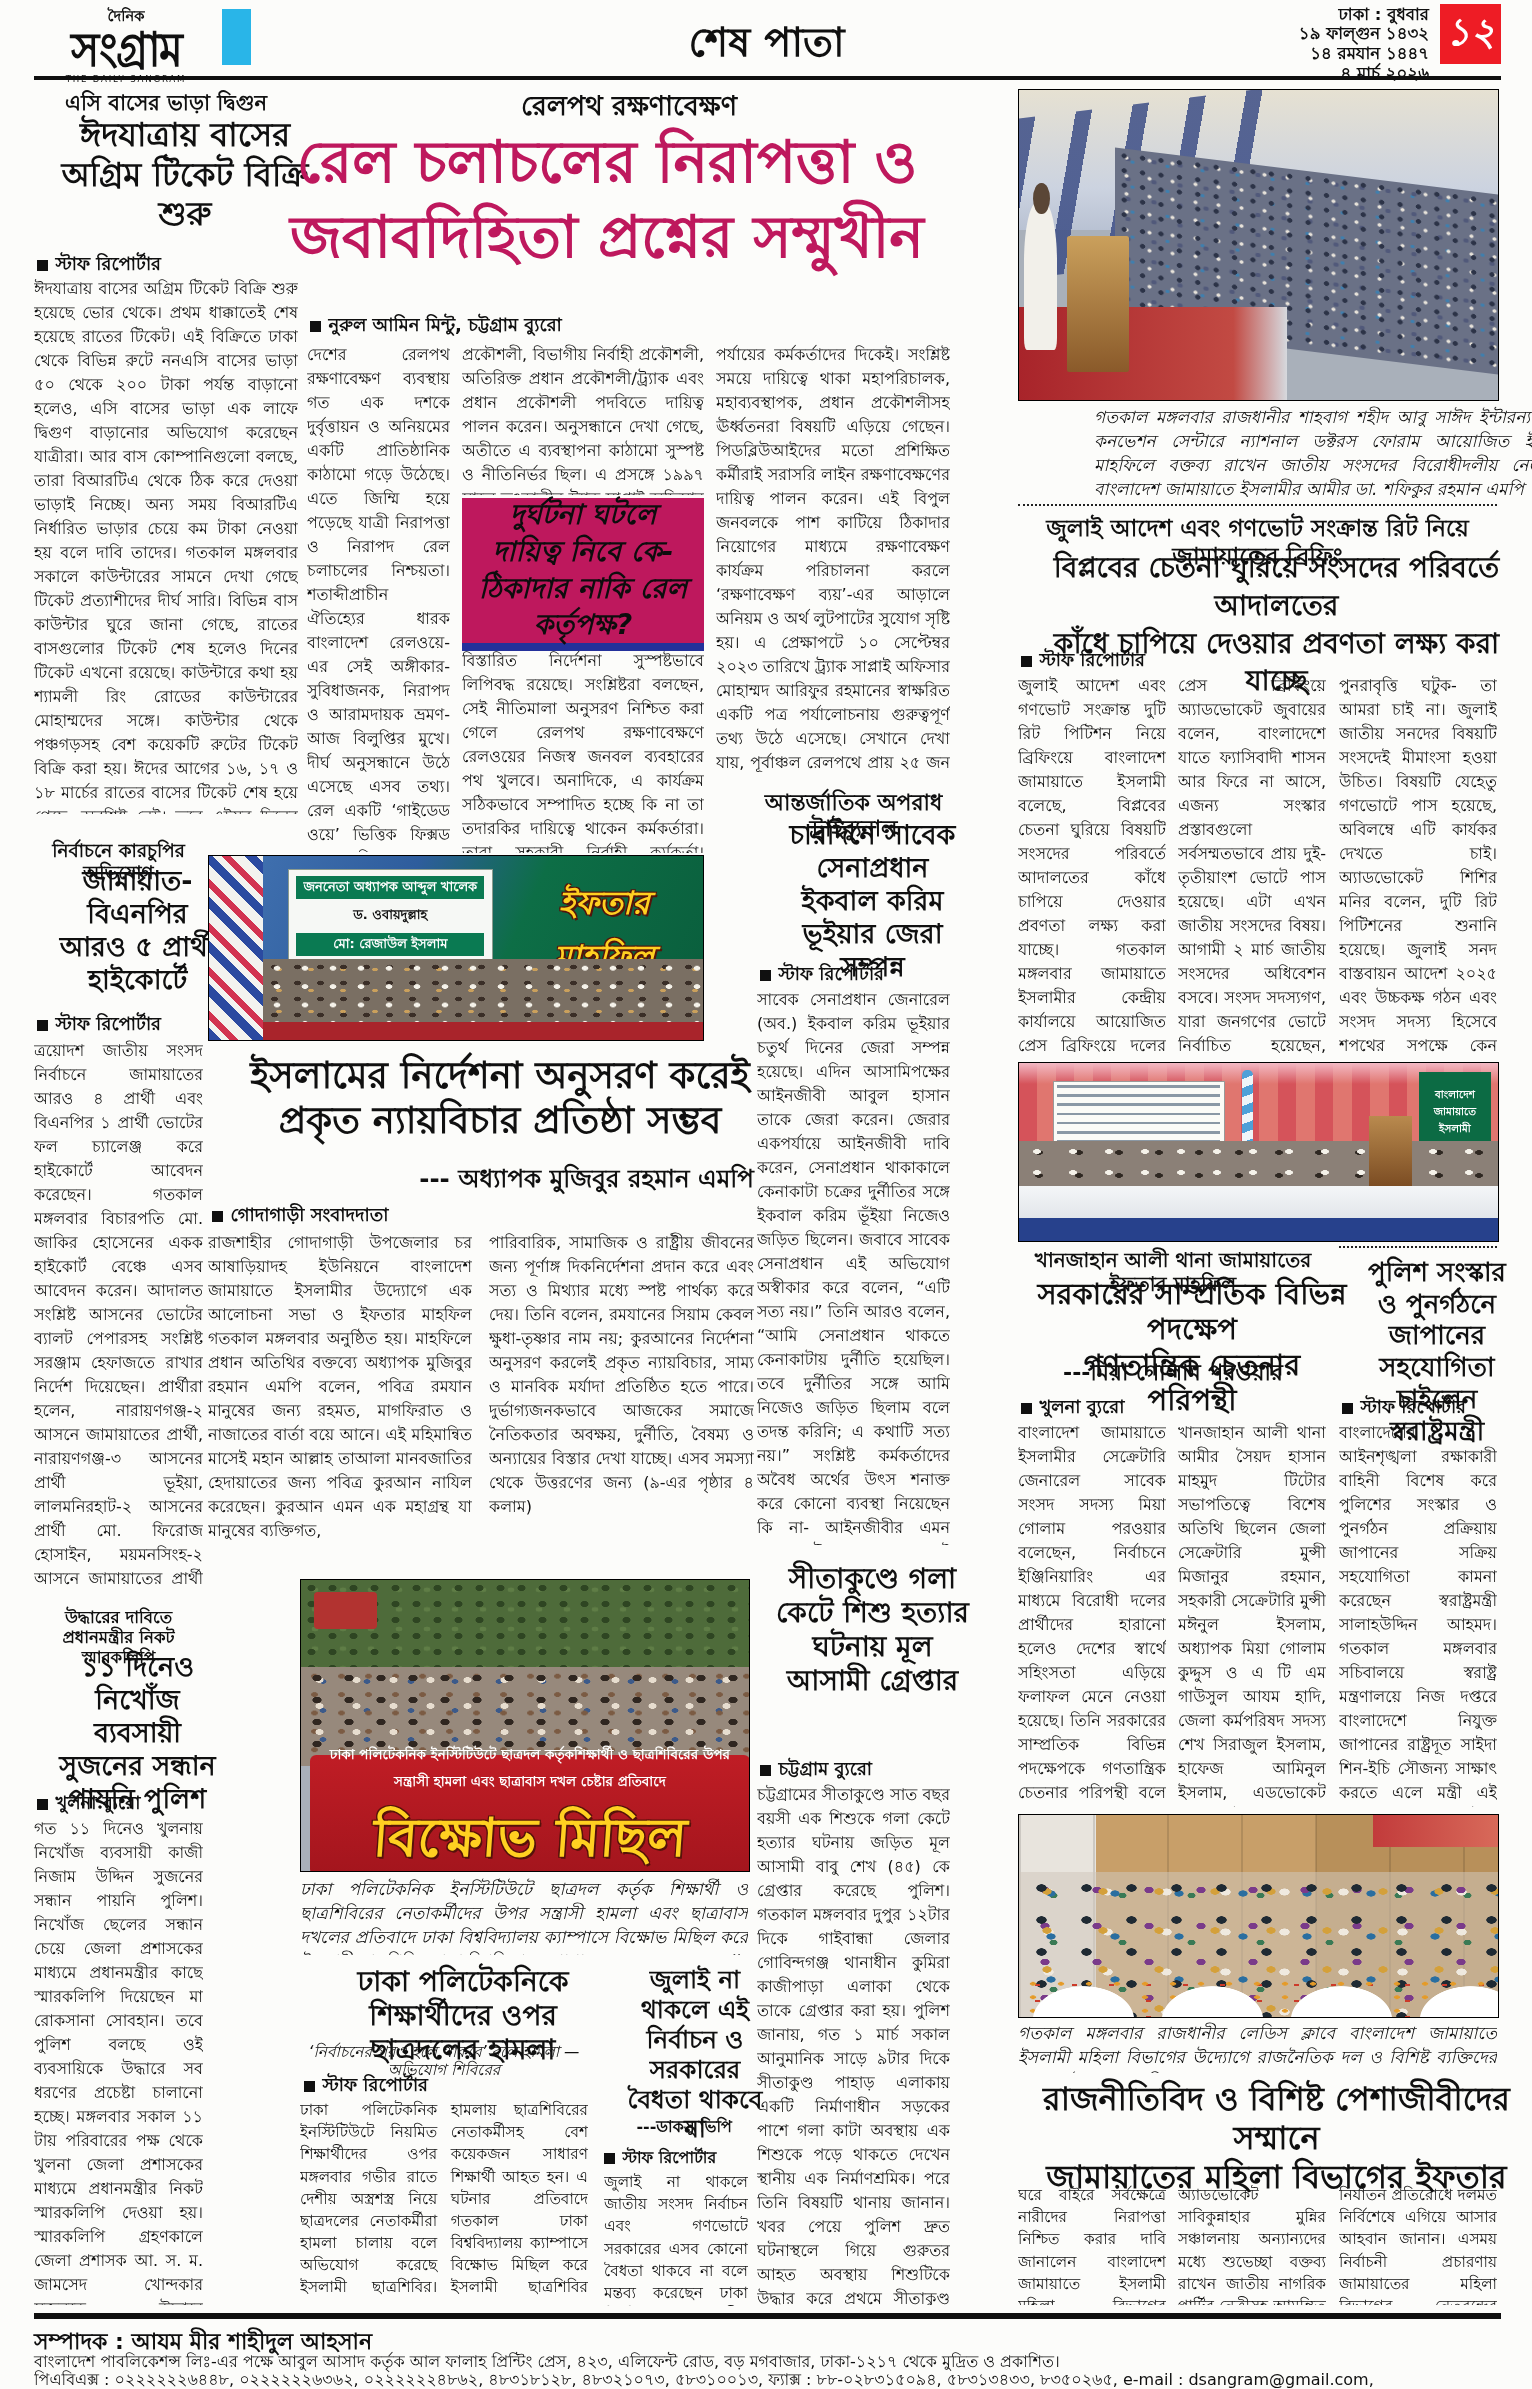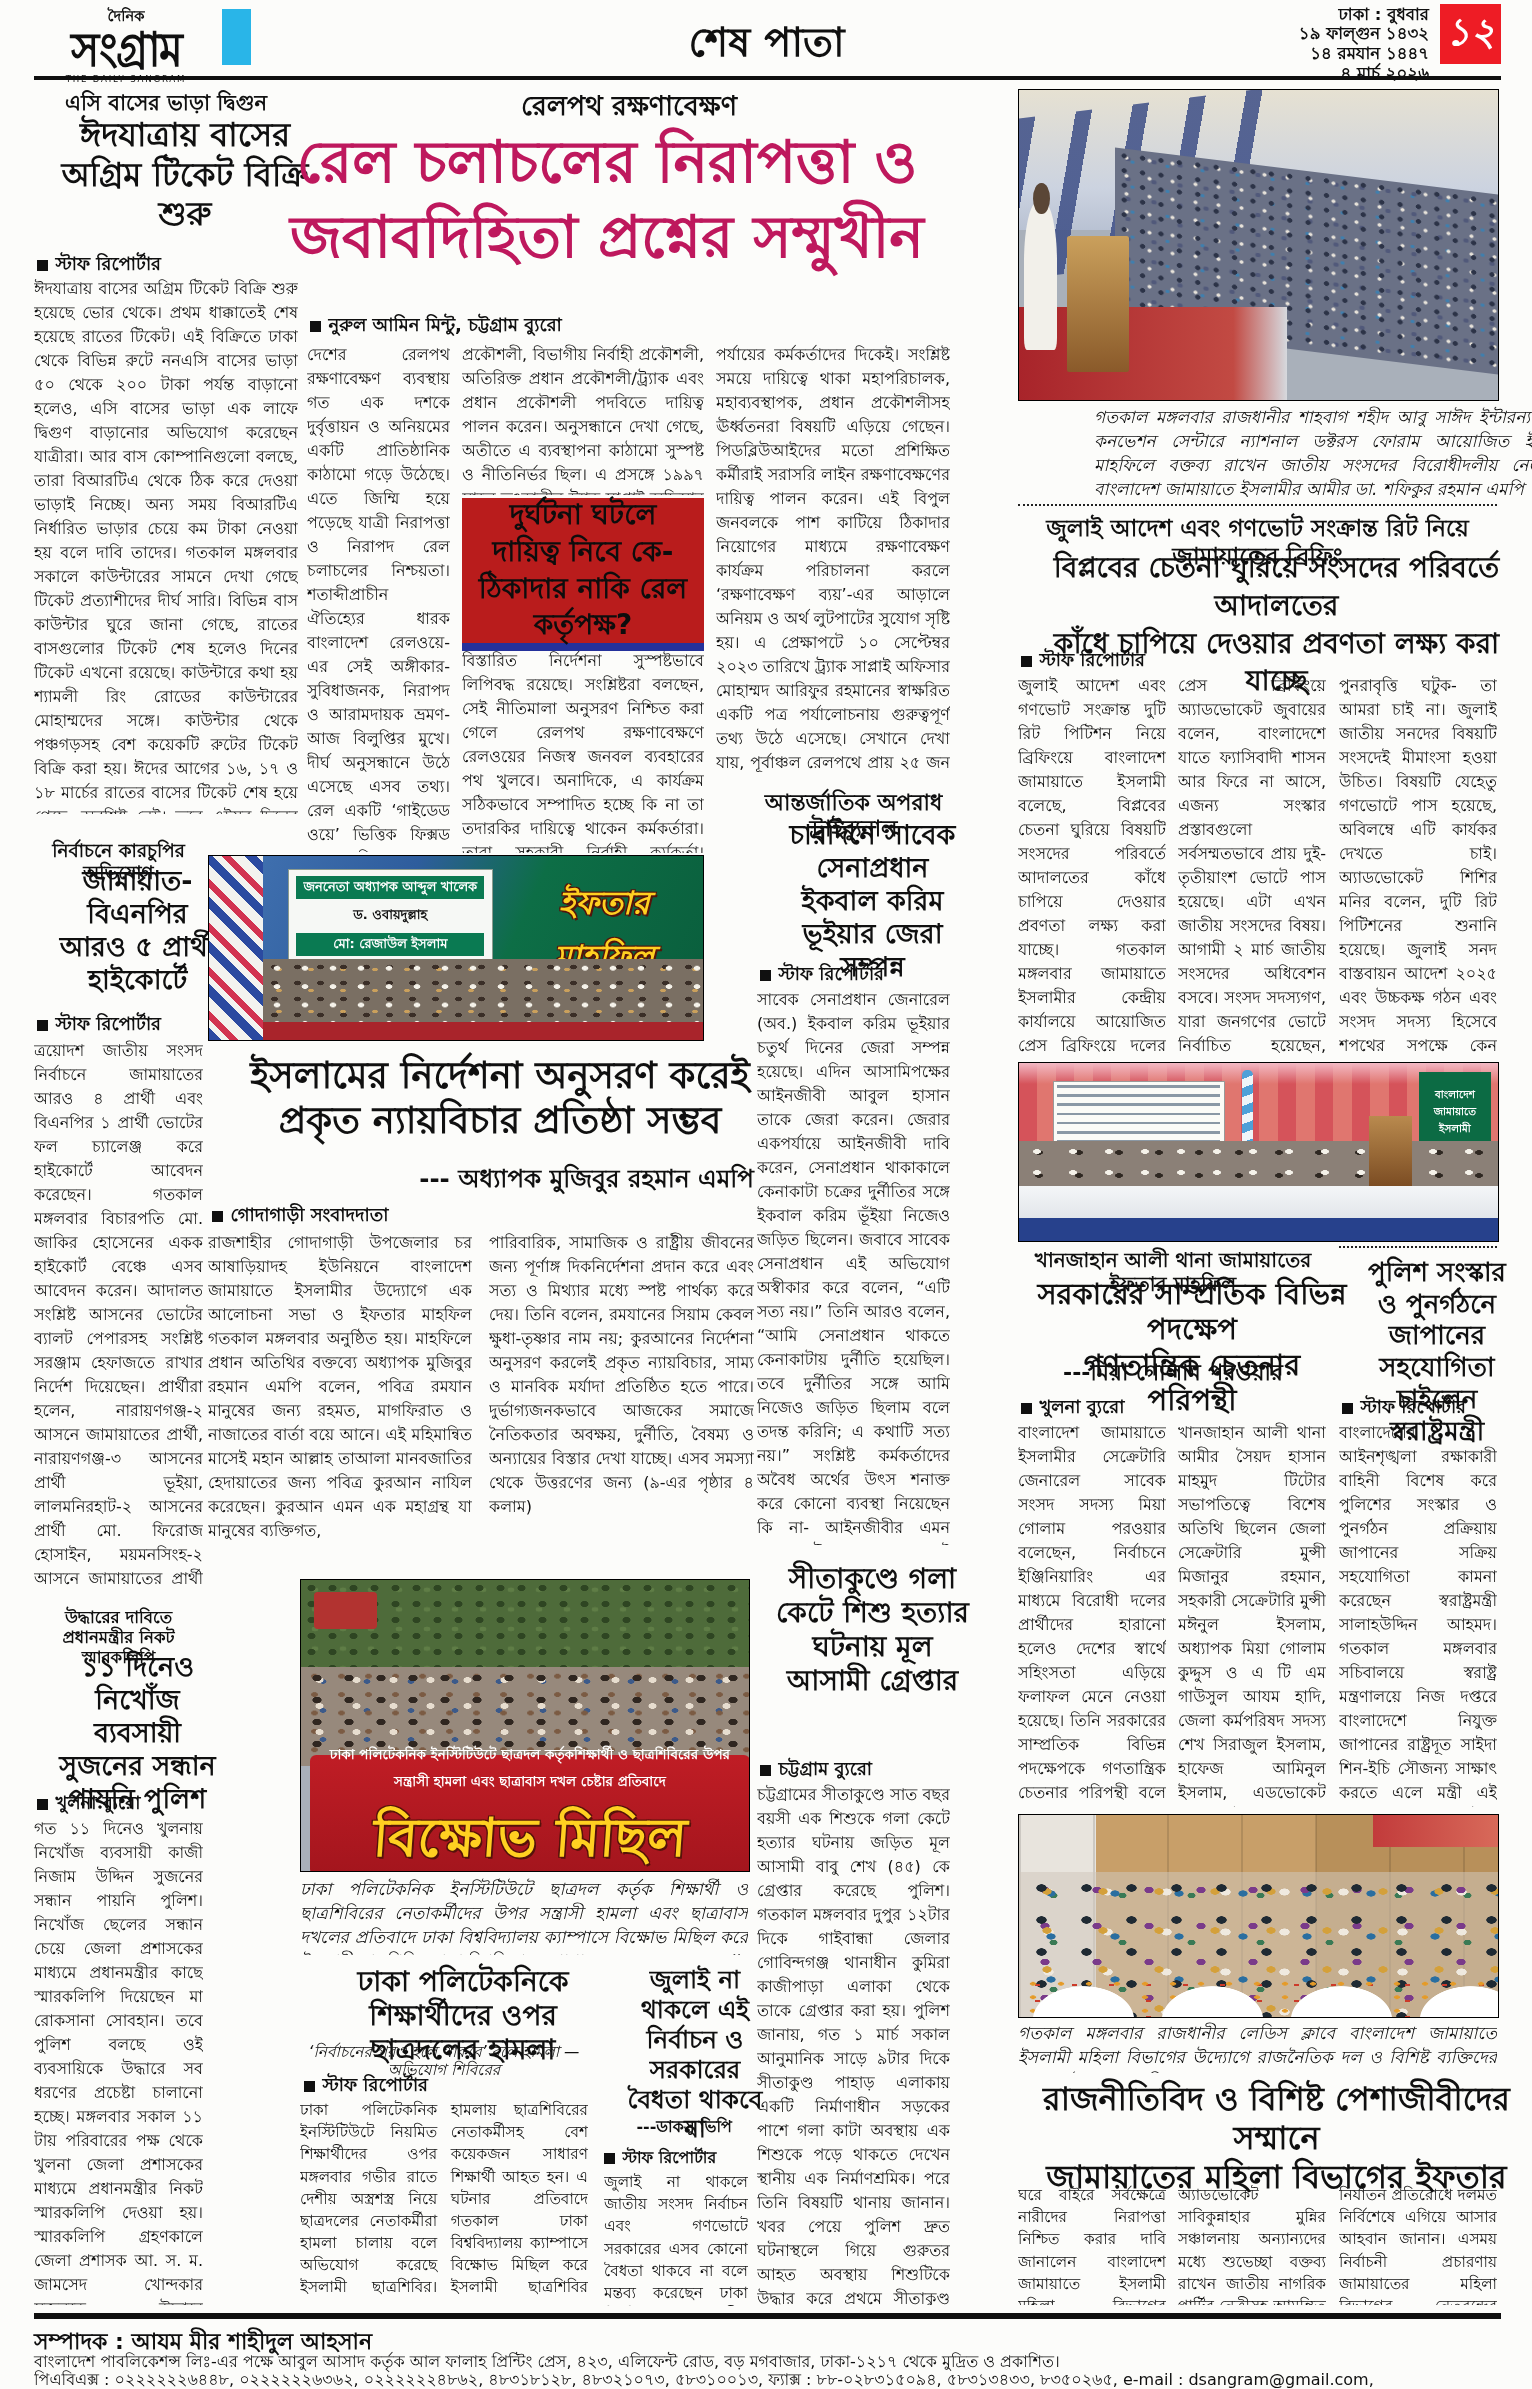--- a/index.html
+++ b/index.html
@@ -13,21 +13,21 @@
   .sq{width:11px;height:11px;background:#101010;display:inline-block;flex:0 0 auto;}
   .bd{font-size:16px;line-height:1.5;text-align:justify;overflow:hidden;}
   .bd2{font-size:15.3px;line-height:1.45;text-align:justify;overflow:hidden;}
   .cap{font-size:17px;line-height:1.42;text-align:justify;font-style:italic;overflow:hidden;}
   .credit{float:right;font-weight:700;font-style:italic;}
   .attr{font-weight:800;text-align:right;line-height:1.2;}
   .dot{border-top:2.5px dotted #222;height:0;}
   .rule{background:#101010;}
   .ph{border:1.8px solid #000;overflow:hidden;background:#a9b0ba;}
   .pp{position:absolute;}
-  .quoteBox{background:#b91c1c;border-bottom:8px solid #24319b;display:flex;align-items:center;justify-content:center;}
+  .quoteBox{background:#be185d;border-bottom:8px solid #24319b;display:flex;align-items:center;justify-content:center;font-style:italic;}
   .quoteTxt{font-size:28px;font-weight:800;text-align:center;line-height:1.32;padding:6.1px 16px;color:#0d0d0d;}
   .smallsign{background:#f6f8f5;border:1.2px solid #8b9b8e;padding:6.1px 7.4px;display:flex;flex-direction:column;gap:4.9px;}
   .signLine{font-size:13px;font-weight:700;text-align:center;padding:1.2px 3.7px;}
   .signHi{background:#0a7a52;color:#fff;}
   .bannerBig{font-weight:900;color:#ffd021;text-shadow:1.8px 1.8px 0 #55130a,-1.2px -1.2px 0 #55130a,1.2px -1.2px 0 #55130a,-1.2px 1.2px 0 #55130a;}
 </style>
 </head>
 <body>
 
 <div id="page">

